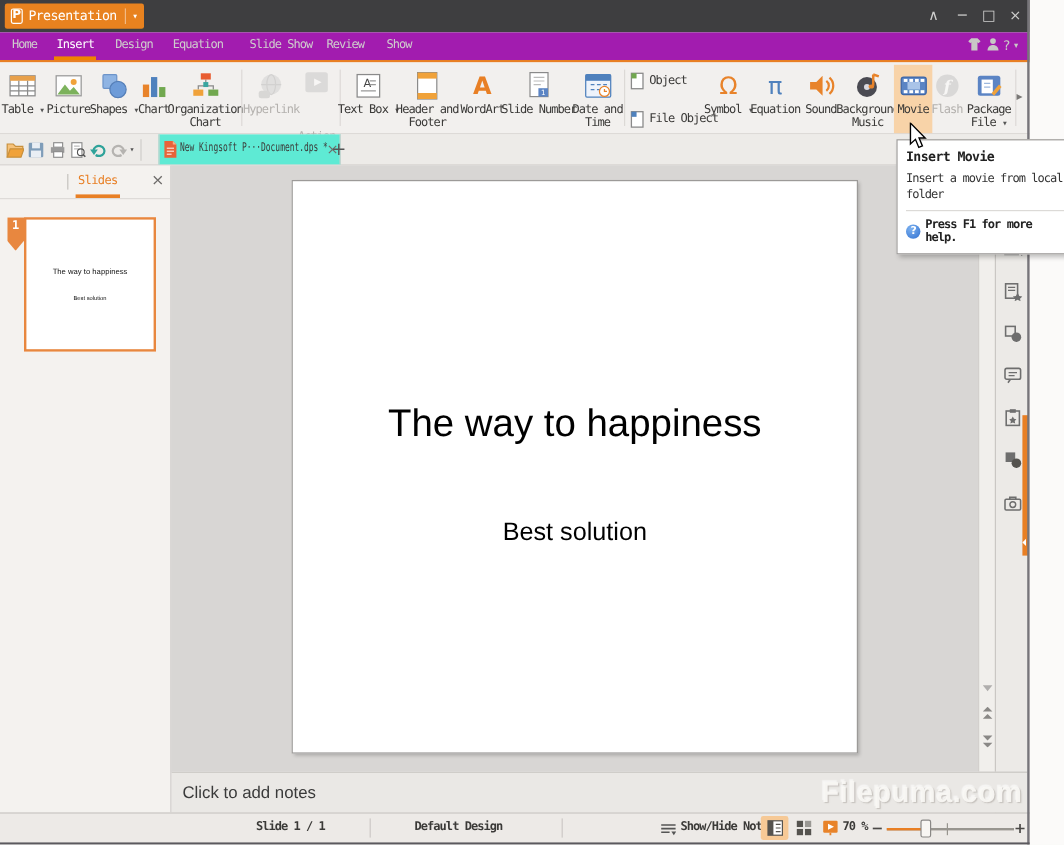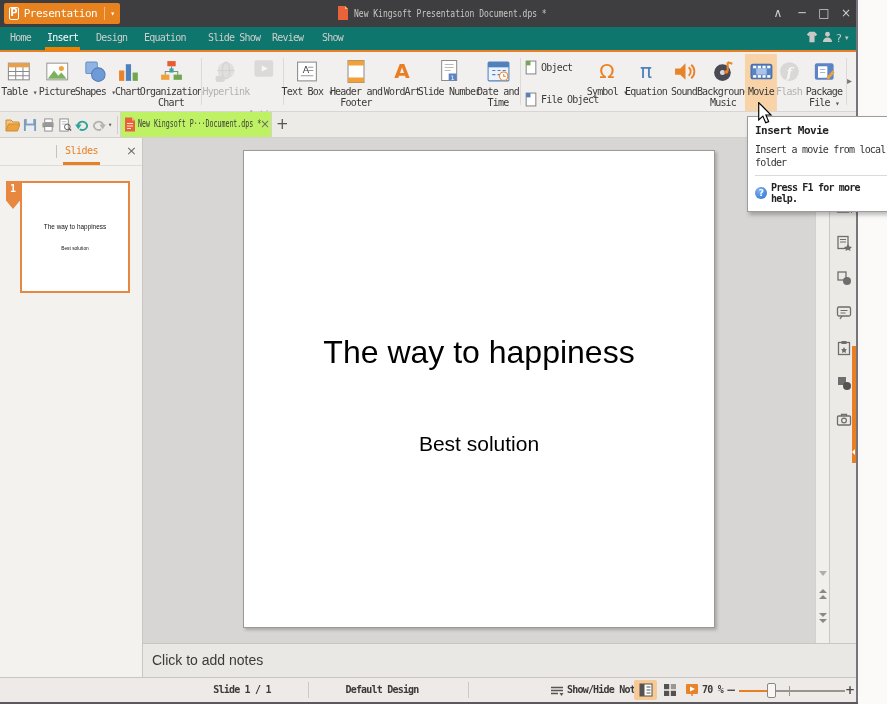--- a/index.html
+++ b/index.html
@@ -13,21 +13,21 @@
   .titlebar{position:absolute;left:0;top:0;width:858px;height:27px;background:#3e3e40;}
   .appbtn{position:absolute;left:4px;top:3px;height:21px;width:116px;background:#e8821f;border-radius:2px;display:flex;align-items:center;padding:0 5px;gap:5px;cursor:default;}
   .applogo{width:13px;height:13px;border:1.5px solid #fff;border-radius:2px;color:#fff;font:bold 10px/10px "DejaVu Sans",sans-serif;text-align:center;}
   .appbtn .lbl{color:#fff;font-size:11px;letter-spacing:-0.5px;}
   .appbtn .dd{color:#fff;font-size:8px;margin-left:2px;border-left:1px solid rgba(255,255,255,.45);padding-left:5px;height:13px;line-height:13px;}
   .wtitle{position:absolute;left:337px;top:6px;display:flex;align-items:center;gap:5px;color:#c9c8c6;font-size:10px;white-space:nowrap;}
   .wtitle .t{transform:scaleX(.8);transform-origin:left center;}
   .winctrl{position:absolute;top:5px;width:20px;height:17px;color:#cfcfce;text-align:center;font:12px/17px "DejaVu Sans",sans-serif;cursor:default;}
 
   
-  .tabrow{position:absolute;left:0;top:27px;width:858px;height:23px;background:#0f766e;}
+  .tabrow{position:absolute;left:0;top:27px;width:858px;height:23px;background:#a21caf;}
   .mtab{position:absolute;top:0;height:23px;line-height:22px;color:#cfcecd;font-size:10px;letter-spacing:-0.8px;padding:0 2px;cursor:default;}
   .mtab.active{color:#fff;border-bottom:3px solid #f08300;}
   .tabrow-ic{position:absolute;top:4px;color:#c9c8c6;font:11px/15px "DejaVu Sans",sans-serif;}
   .accentline{position:absolute;left:0;top:50px;width:858px;height:2px;background:#e87f24;}
 
   
   .ribbon{position:absolute;left:0;top:52px;width:858px;height:60px;background:#f2f0ee;border-bottom:1px solid #d8d5d2;}
   .rbtn{position:absolute;top:2px;height:57px;display:flex;flex-direction:column;align-items:center;transform:translateX(-50%);padding:2px 3px 0;}
   .rbtn .ico{height:30px;display:flex;align-items:center;justify-content:center;}
   .rbtn .lblwrap{font-size:10px;letter-spacing:-0.8px;line-height:11px;text-align:center;color:#3b3a38;white-space:normal;}
@@ -37,21 +37,21 @@
   .dda{font-size:8px;color:#555;}
   .glyph-ico{font:20px/24px "DejaVu Sans",sans-serif;}
   .rsep{position:absolute;top:6px;height:47px;width:1px;background:#dcd9d6;}
   .rsmall{position:absolute;display:flex;align-items:center;gap:4px;font-size:10px;letter-spacing:-0.8px;color:#3b3a38;}
   .roverflow{position:absolute;left:847px;top:24px;color:#7a7876;font:10px/10px "DejaVu Sans",sans-serif;}
 
   
   .docrow{position:absolute;left:0;top:112px;width:858px;height:26px;background:#edebe8;border-bottom:1px solid #d2cfcc;}
   .qat{position:absolute;top:4px;width:18px;height:18px;display:flex;align-items:center;justify-content:center;}
   .qsep{position:absolute;left:117px;top:4px;width:1px;height:18px;background:#d0cdca;}
-  .doctab{position:absolute;left:120px;top:0;width:152px;height:25px;background:#bef264;border-left:1px solid #d5d2cf;border-right:1px solid #d5d2cf;}
+  .doctab{position:absolute;left:132px;top:0;width:152px;height:25px;background:#5eead4;border-left:1px solid #d5d2cf;border-right:1px solid #d5d2cf;}
   .doctab .dlabel{position:absolute;left:17px;top:6px;font-size:10px;white-space:nowrap;transform:scaleX(.66);transform-origin:left center;color:#3b3a38;}
   .doctab .dico{position:absolute;left:3px;top:5px;}
   .tabclose{position:absolute;left:139px;top:4px;color:#6e6c6a;font:12px/16px "DejaVu Sans",sans-serif;}
   .newtab{position:absolute;left:276px;top:1px;color:#555;font:15px/22px "DejaVu Sans",sans-serif;}
 
   
   .lpanel{position:absolute;left:0;top:138px;width:143px;height:539px;background:#f4f2ef;border-right:1px solid #c9c6c3;}
   .ptabs{position:absolute;left:0;top:0;width:100%;height:28px;border-bottom:1px solid #dedbd8;}
   .ptab{position:absolute;top:0;height:27px;line-height:26px;font-size:10px;letter-spacing:-0.5px;color:#4a4846;padding:0 2px;}
   .ptab.active{color:#e87f24;border-bottom:3px solid #e87f24;}
@@ -107,27 +107,20 @@
 <body>
 
 <div class="screen">
   <div class="win">
 
     <div class="titlebar">
       <div class="appbtn">
         <span class="applogo">P</span>
         <span class="lbl">Presentation</span>
         <span class="dd">▾</span>
-      </div>
-      <div class="wtitle">
-        <svg width="12" height="14" viewBox="0 0 12 14">
-            <path d="M1 0h7l3 3v11H1z" fill="#e8633a"></path>
-            <path d="M8 0v3h3z" fill="#f8b08a"></path>
-          </svg>
-        <span class="t">New Kingsoft Presentation Document.dps *</span>
       </div>
       <div class="winctrl" style="left:768px;">∧</div>
       <div class="winctrl" style="left:792px;">─</div>
       <div class="winctrl" style="left:814px;">□</div>
       <div class="winctrl" style="left:836px;">×</div>
     </div>
 
     <div class="tabrow">
       <div class="mtab" style="left:8px;">Home</div>
       <div class="mtab active" style="left:45px;text-align:right;">Insert</div>
@@ -506,20 +499,21 @@
       <div class="sicon" style="top:274px;"><svg width="16" height="16" viewBox="0 0 16 16">
             <rect x="1.5" y="4" width="13" height="9" rx="1" fill="none" stroke="#6e6e6e" stroke-width="1.3"></rect>
             <path d="M5.5 4V2.5h5V4" stroke="#6e6e6e" stroke-width="1.3" fill="none"></path>
             <circle cx="8" cy="8.5" r="2.4" fill="none" stroke="#6e6e6e" stroke-width="1.2"></circle>
           </svg></div>
       <div class="sthumb"></div>
     </div>
 
     <div class="notes">
       <div class="ph">Click to add notes</div>
+      <div class="watermark">Filepuma.com</div>
     </div>
 
     <div class="statusbar">
       <div class="sb-item" style="left:198px;width:88px;text-align:center;">Slide 1 / 1</div>
       <div class="sb-div" style="left:308px;"></div>
       <div class="sb-item" style="left:330px;width:104px;text-align:center;">Default Design</div>
       <div class="sb-div" style="left:468px;"></div>
       <div class="sb-item" style="left:550px;top:7px;"><svg width="14" height="13" viewBox="0 0 14 13">
             <path d="M1 2.5h12M1 5.5h12M1 8.5h7" stroke="#555" stroke-width="1.3"></path>
             <polygon points="9.5,8 13.5,8 11.5,11" fill="#555"></polygon>

